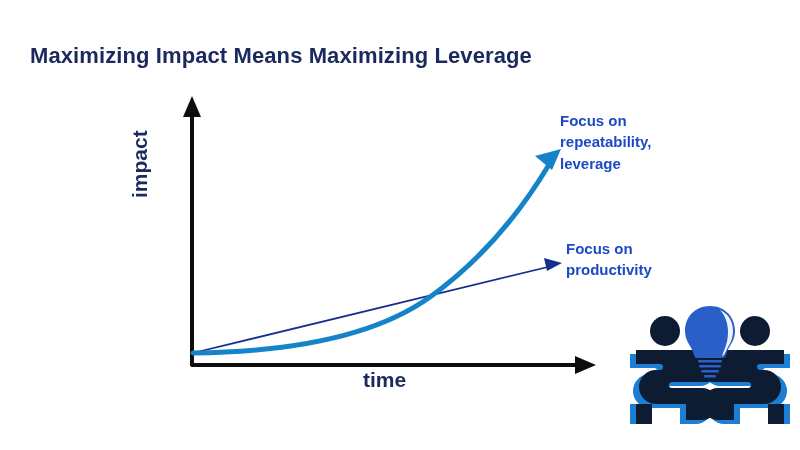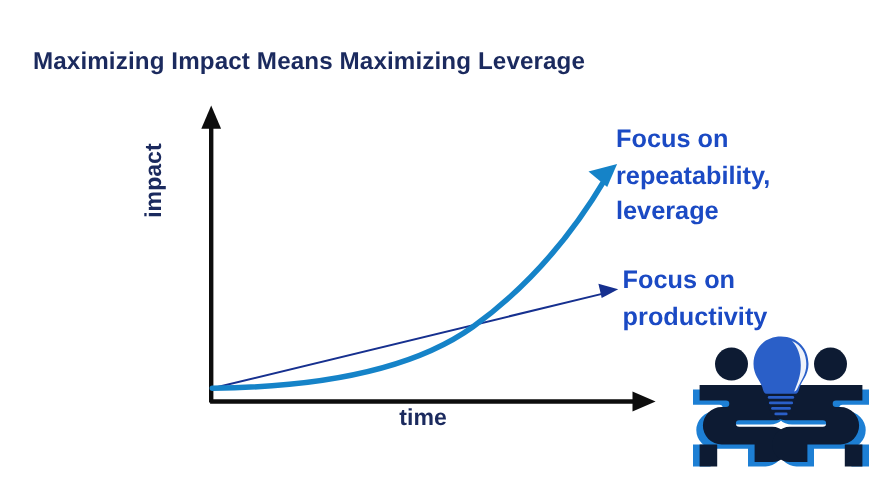--- a/index.html
+++ b/index.html
@@ -58,21 +58,21 @@
     transform-origin: left top;
   }
   #xlabel {
     left: 363px;
     top: 368px;
     text-align: center;
   }
   .annotation {
     position: absolute;
     font-family: "Liberation Sans", sans-serif;
-    font-size: 23px;
+    font-size: 15px;
     font-weight: bold;
     color: #1b4ac4;
     line-height: 1.42;
     white-space: pre-line;
   }
   #annotation-leverage {
     left: 560px;
     top: 110px;
     width: 225px;
   }

